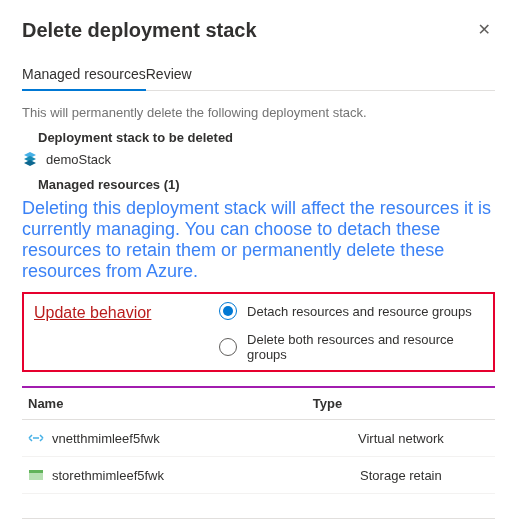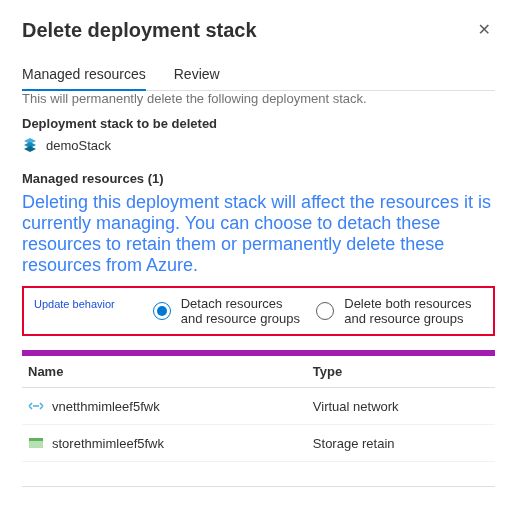--- a/index.html
+++ b/index.html
@@ -7,41 +7,41 @@
     font-family: "Segoe UI", Arial, sans-serif;
     font-size: 13px;
     color: #323130;
     background: #fff;
     width: 517px;
     padding: 18px 22px;
   }
   .header { display: flex; justify-content: space-between; align-items: center; margin-bottom: 18px; }
   .title { font-size: 20px; font-weight: 600; color: #323130; }
   .close { font-size: 16px; color: #605e5c; cursor: pointer; padding: 4px; line-height: 1; }
-  .tabs { display: flex; gap: 28px; border-bottom: 1px solid #e1dfdd; }
+  .tabs { display: flex; border-bottom: 1px solid #e1dfdd; margin-bottom: 14px; }
   .tab { padding: 6px 0 8px 0; cursor: pointer; font-size: 14px; color: #323130; position: relative; }
   .tab.active { color: #323130; font-weight: 400; }
   .tab.active::after { content:""; position:absolute; left:0; right:0; bottom:-1px; height:2px; background:#0078d4; }
   .desc { margin-bottom: 10px; font-size: 13px; color: #737373; }
-  .section-label { font-weight: 600; font-size: 13px; margin: 8px 0 6px 0; }
-  .stack-row { display:flex; align-items:center; gap:8px; margin-bottom: 18px; }
+  .section-label { font-weight: 600; font-size: 13px; margin: 8px 0 6px 16px; }
+  .stack-row { display:flex; align-items:center; gap:8px; margin-bottom: 10px; }
   .stack-icon svg { width:16px; height:16px; display:block; }
   .subtext { font-size: 18px; color: #3b82f6; margin-bottom: 10px; }
   .highlight-box { border: 2px solid #e6002e; padding: 8px 10px 8px 10px; margin-bottom: 14px; }
   .field-row { display:flex; align-items:flex-start; }
-  .field-label { width: 195px; font-size: 11px; color:#1d4ed8; padding-top:2px; }
-  .radio-group { display:flex; flex-direction:row; gap:12px; }
+  .field-label { width: 195px; font-size: 16px; color:#b91c1c; padding-top:2px;text-decoration:underline; }
+  .radio-group { display:flex; flex-direction:column; gap:12px; }
   .radio-item { display:flex; align-items:center; gap:10px; cursor:pointer; font-size:13px; }
   .radio-outer { width:18px; height:18px; border-radius:50%; border:1.5px solid #605e5c; display:flex; align-items:center; justify-content:center; flex-shrink:0; }
   .radio-item.checked .radio-outer { border-color:#0078d4; }
   .radio-inner { width:10px; height:10px; border-radius:50%; background:#0078d4; display:none; }
   .radio-item.checked .radio-inner { display:block; }
   table.res { width:100%; border-collapse:collapse; margin-bottom: 24px; }
-  table.res th { text-align:left; font-weight:600; font-size:13px; padding:8px 6px; border-top:6px solid #a21caf; border-bottom:1px solid #e1dfdd; }
-  table.res td { padding:10px 6px; font-size:13px; border-bottom:1px solid #f3f2f1; }
+  table.res th { text-align:left; font-weight:600; font-size:13px; padding:8px 6px; border-top:2px solid #a21caf; border-bottom:1px solid #e1dfdd; }
+  table.res td { padding:10px 6px; font-size:13px; border-bottom:1px solid #f3f2f1;text-align:center; }
   .res-name { display:flex; align-items:center; gap:8px; }
   .res-icon { width:16px; height:16px; display:flex; align-items:center; justify-content:center; }
   .footer { display:flex; gap:12px; border-top:1px solid #e1dfdd; padding-top:14px; }
 </style>
 </head>
 <body>
 
 <div class="header">
   <div class="title">Delete deployment stack</div>
   <div class="close">✕</div>

